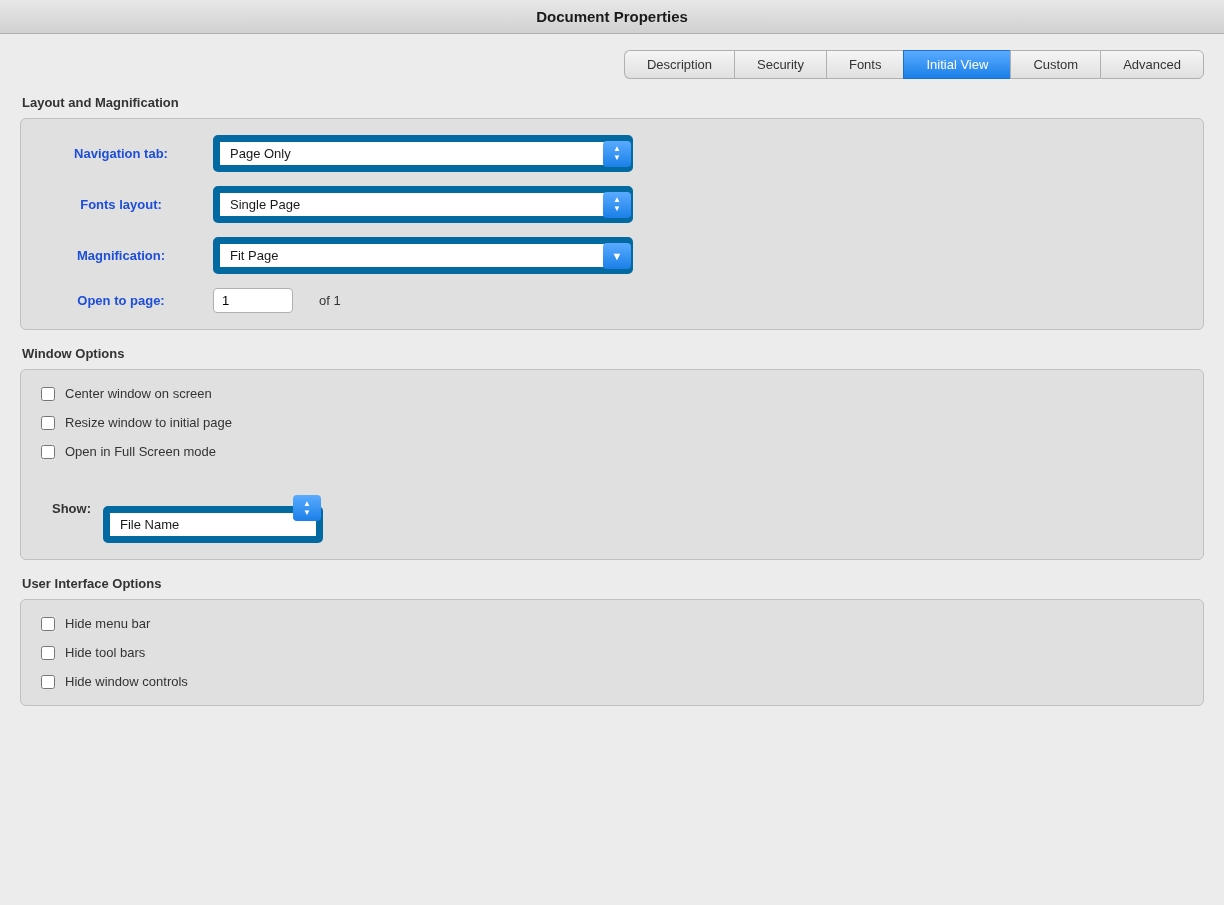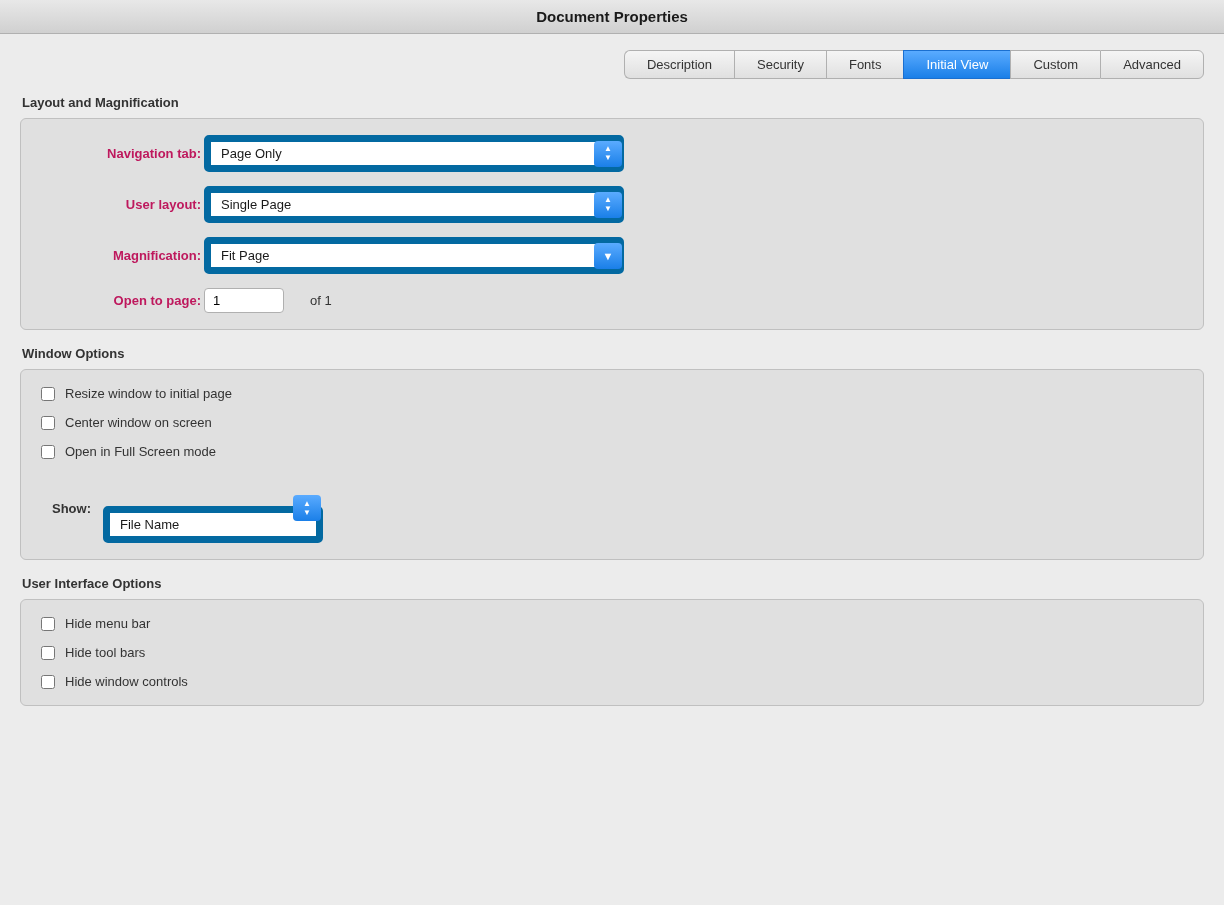--- a/index.html
+++ b/index.html
@@ -98,24 +98,24 @@
       margin-bottom: 14px;
     }
 
     .form-row:last-child {
       margin-bottom: 0;
     }
 
     .form-label {
       font-size: 13px;
       font-weight: 600;
-      color: #be185d;
-      text-align: right;
+      color: #1d4ed8;
+      text-align: center;
       width: 160px;
-      margin-right: 3px;
+      margin-right: 12px;
       flex-shrink: 0;
     }
 
     
     .select-container {
       position: relative;
       display: inline-flex;
       align-items: center;
     }
 
@@ -268,21 +268,21 @@
           <option>Attachments Panel and Page</option>
         </select>
         <div class="select-arrows">
           <span class="arrow-up">▲</span>
           <span class="arrow-down">▼</span>
         </div>
       </div>
     </div>
 
     <div class="form-row">
-      <div class="form-label">User layout:</div>
+      <div class="form-label">Fonts layout:</div>
       <div class="select-container">
         <select class="select-box">
           <option>Single Page</option>
           <option>Single Page Continuous</option>
           <option>Two-Up</option>
           <option>Two-Up Continuous</option>
         </select>
         <div class="select-arrows">
           <span class="arrow-up">▲</span>
           <span class="arrow-down">▼</span>
@@ -315,27 +315,27 @@
       <input type="text" class="open-page-input" value="1" style="">
       <span class="of-text">of 1</span>
     </div>
 
   </div>
 
   <div class="section-label">Window Options</div>
   <div class="section-box">
 
     <div class="checkbox-row">
+      <input type="checkbox" id="center-window" style="">
+      <label class="checkbox-label" for="center-window">Center window on screen</label>
+    </div>
+
+    <div class="checkbox-row">
       <input type="checkbox" id="resize-window" style="">
       <label class="checkbox-label" for="resize-window">Resize window to initial page</label>
-    </div>
-
-    <div class="checkbox-row">
-      <input type="checkbox" id="center-window" style="">
-      <label class="checkbox-label" for="center-window">Center window on screen</label>
     </div>
 
     <div class="checkbox-row">
       <input type="checkbox" id="fullscreen" style="">
       <label class="checkbox-label" for="fullscreen">Open in Full Screen mode</label>
     </div>
 
     <div class="show-row">
       <div class="show-label">Show:</div>
       <div class="select-container">

